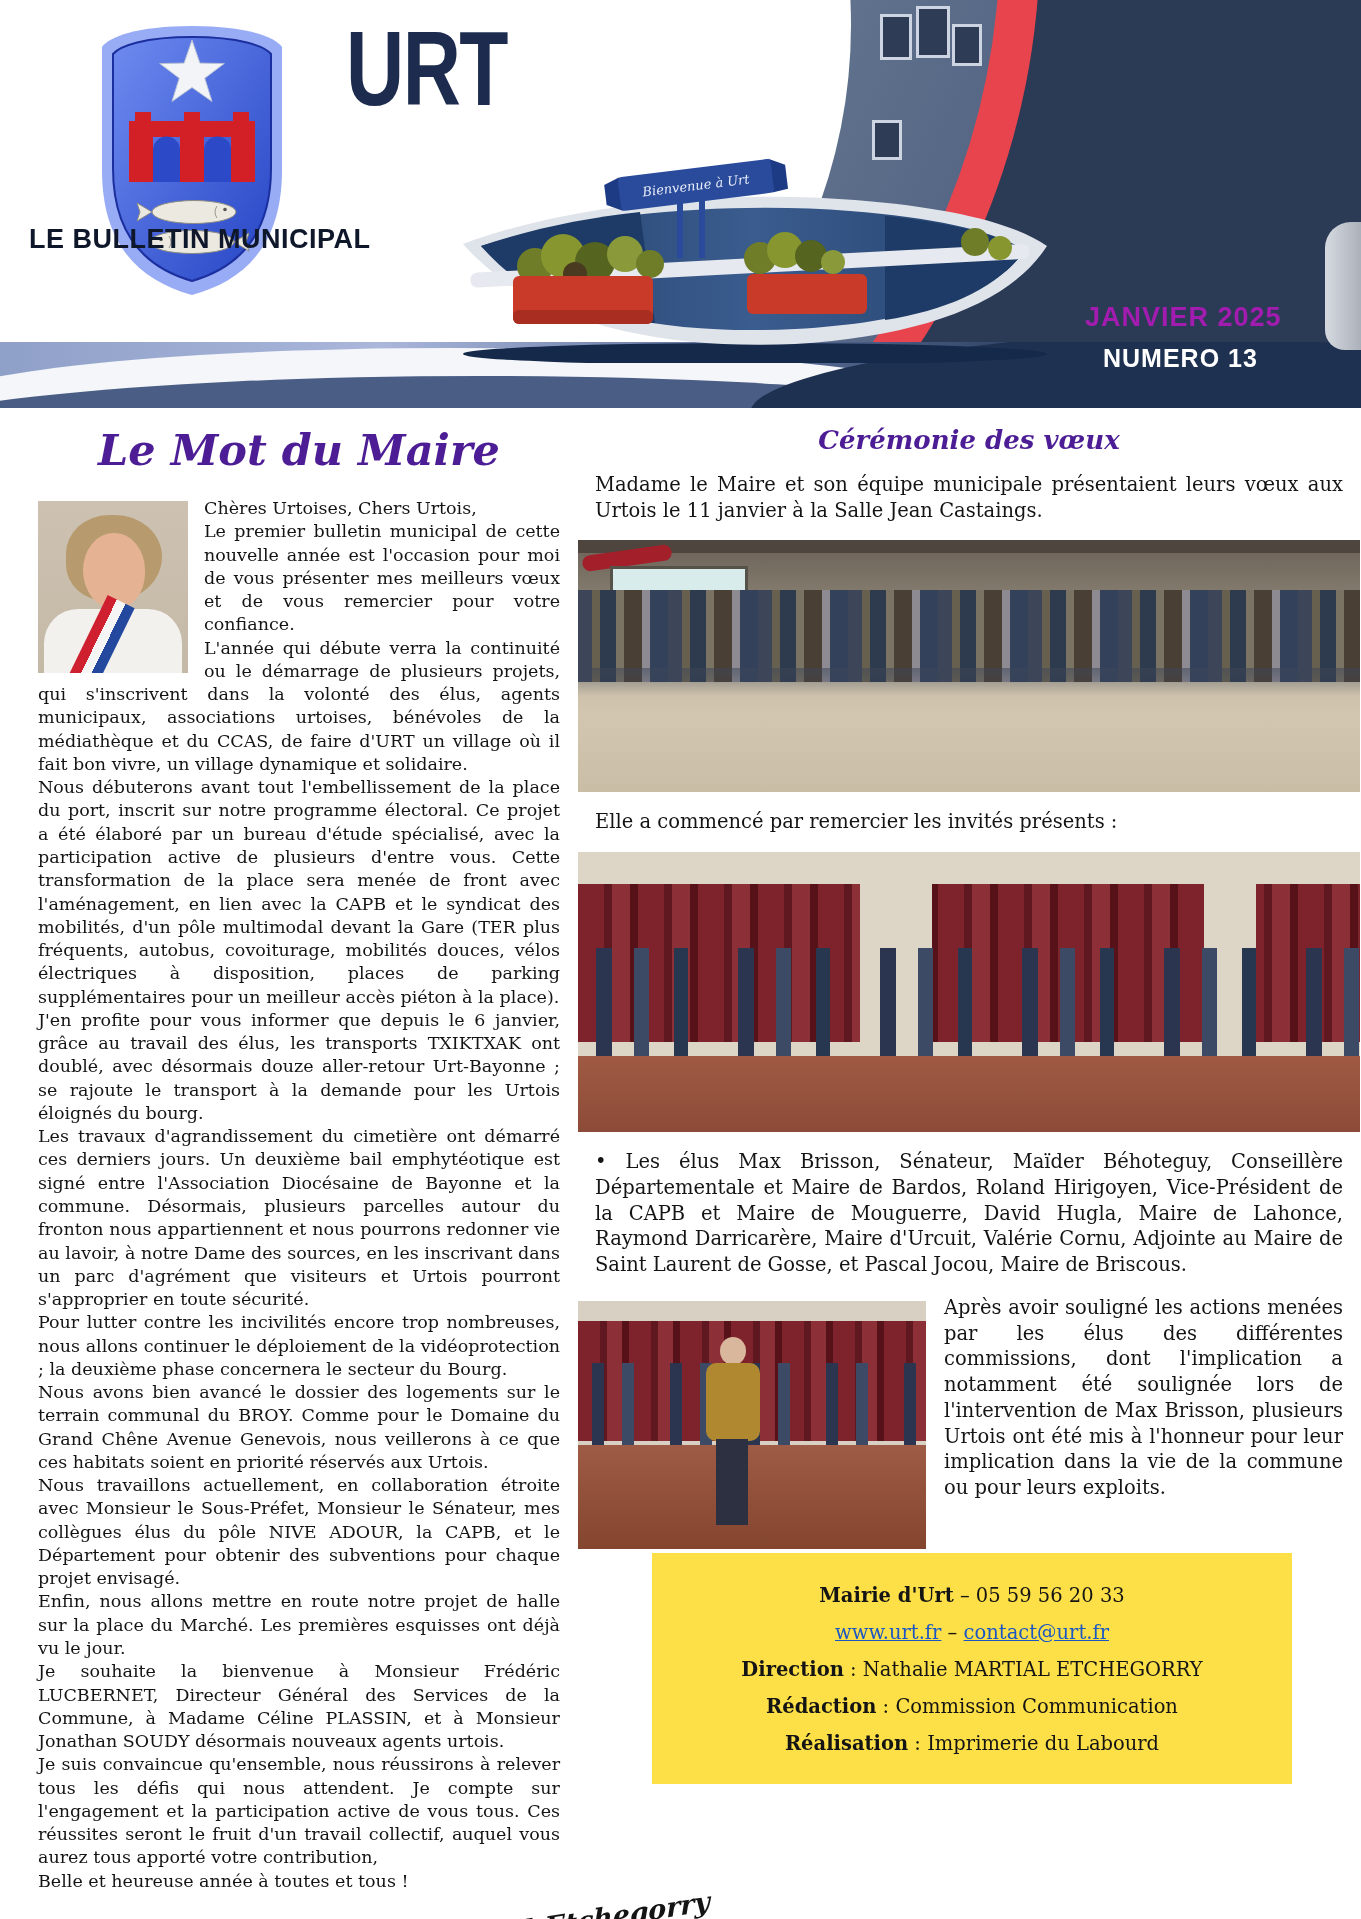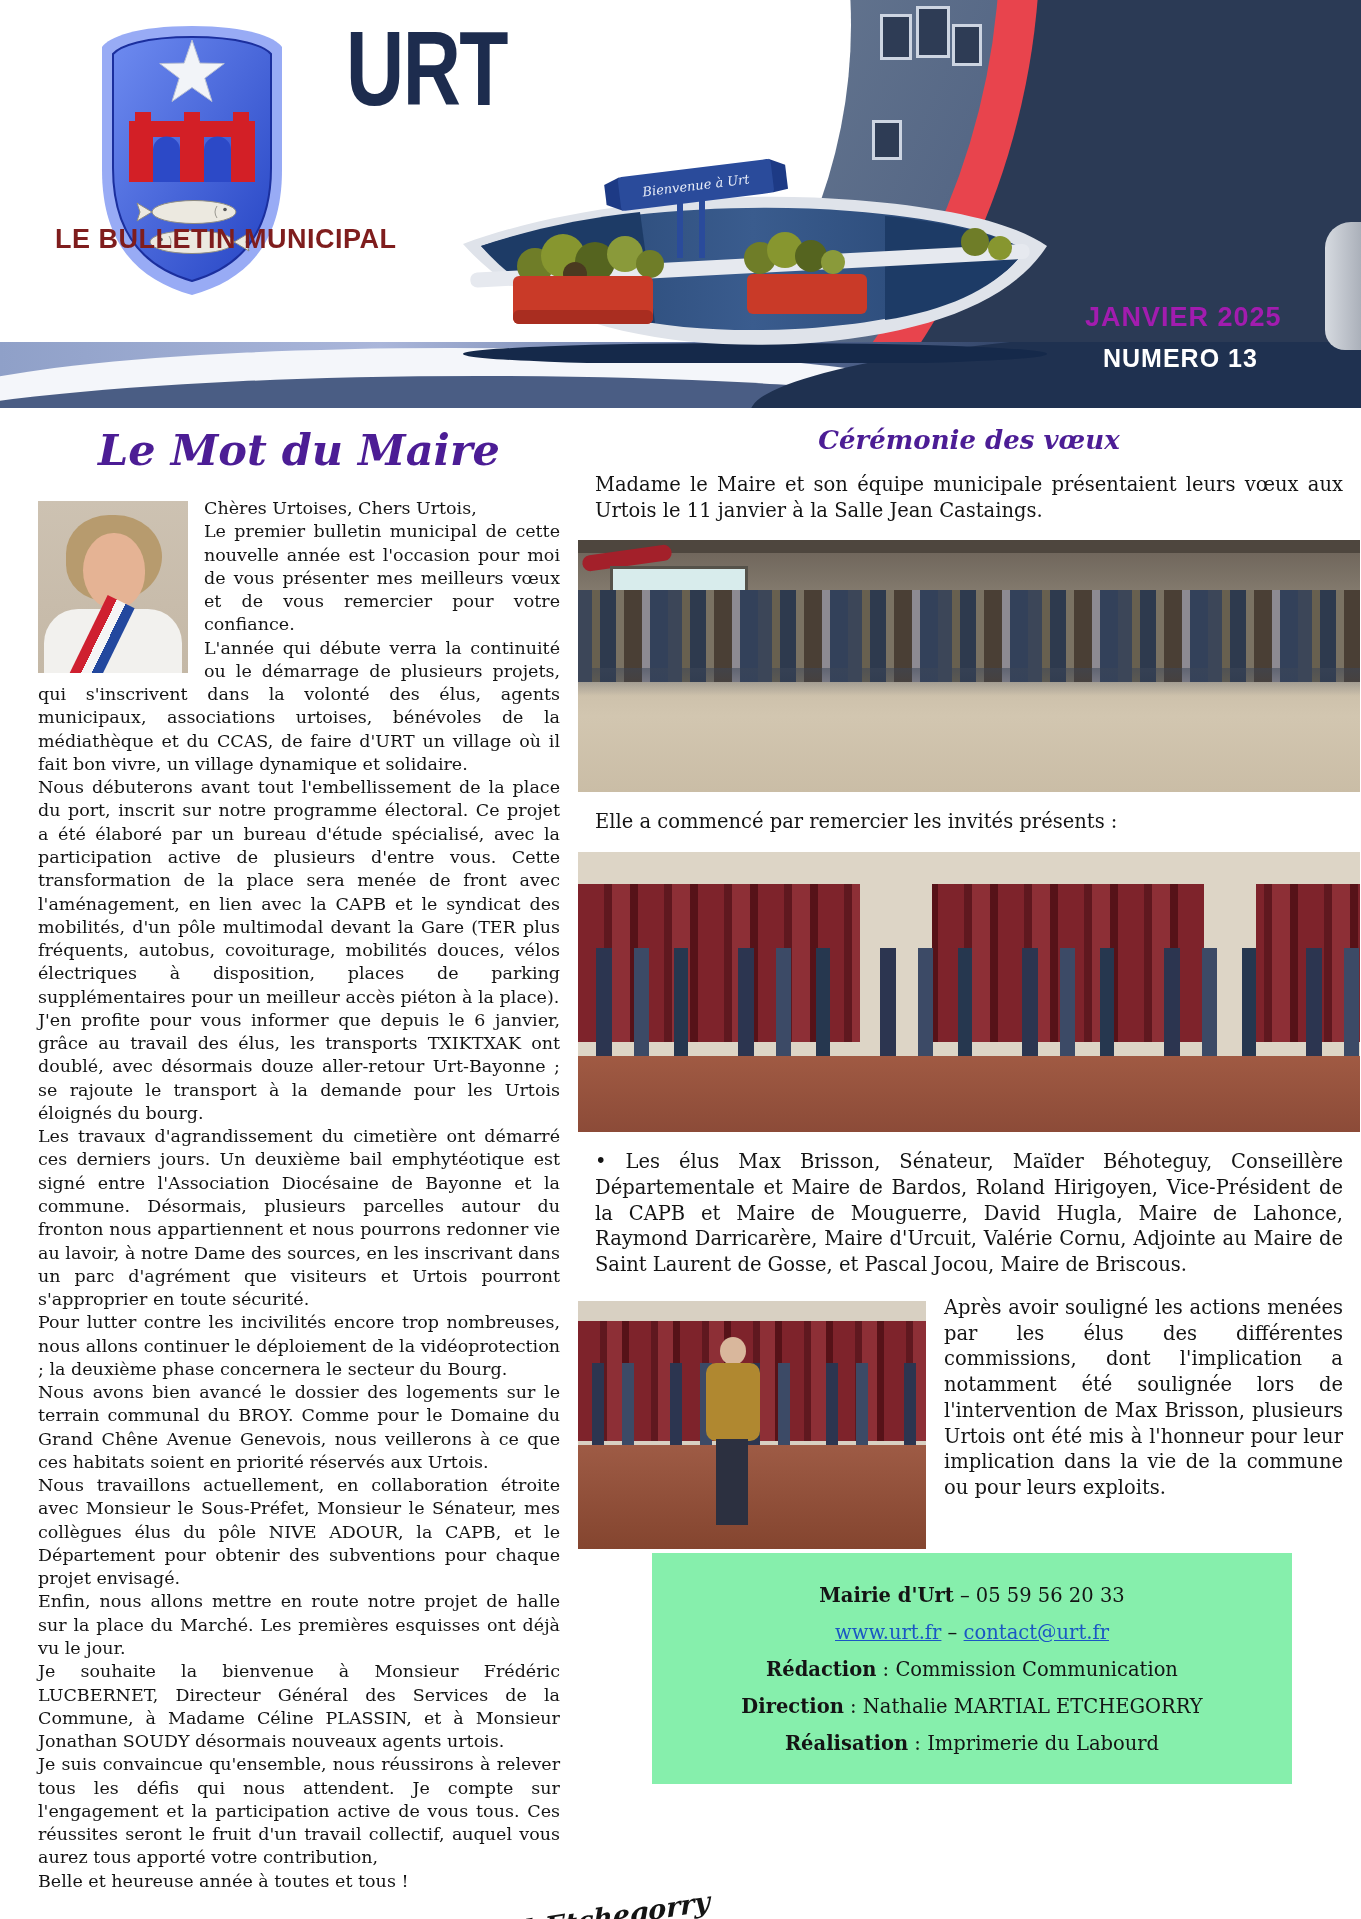--- a/index.html
+++ b/index.html
@@ -21,22 +21,22 @@
   .wave-white{position:absolute;left:-80px;top:6px;width:1060px;height:120px;border-radius:50%;background:#f4f6fa;}
   .wave-slate{position:absolute;left:-150px;top:34px;width:1260px;height:140px;border-radius:50%;background:#4a5d84;}
   .wave-navy{position:absolute;left:750px;top:-10px;width:780px;height:120px;border-radius:50%;
            background:#1f3150;transform:rotate(-3deg);}
   .jar{position:absolute;right:-14px;top:222px;width:50px;height:128px;z-index:6;
        background:linear-gradient(90deg,#d6dae0,#9aa0ab);border-radius:26px 0 0 20px;}
   .coat{position:absolute;left:95px;top:20px;z-index:8;}
   .urt-title{position:absolute;left:346px;top:8px;z-index:9;font-family:"Liberation Sans",sans-serif;
        font-weight:bold;font-size:106px;color:#1d2c4e;transform:scaleX(.76);transform-origin:left top;
        letter-spacing:-2px;}
-  .bulletin-sub{position:absolute;left:55px;top:224px;z-index:9;font-family:"Liberation Sans",sans-serif;
-       font-weight:bold;font-size:27px;color:#7f1d1d;letter-spacing:.5px;}
+  .bulletin-sub{position:absolute;left:29px;top:224px;z-index:9;font-family:"Liberation Sans",sans-serif;
+       font-weight:bold;font-size:27px;color:#0f172a;letter-spacing:.5px;}
   .issue-date{position:absolute;left:1085px;top:302px;z-index:9;font-family:"Liberation Sans",sans-serif;
        font-weight:bold;font-size:27px;color:#a21caf;letter-spacing:1px;}
   .issue-num{position:absolute;left:1103px;top:344px;z-index:9;font-family:"Liberation Sans",sans-serif;
        font-weight:bold;font-size:25px;color:#fff;letter-spacing:1px;}
   .boat{position:absolute;left:455px;top:158px;z-index:7;}
 
   
   .col-left{position:absolute;left:38px;top:425px;width:522px;}
   .col-right{position:absolute;left:578px;top:425px;width:782px;}
   .col-heading{text-align:center;font-weight:bold;font-style:italic;color:#4c1d95;
@@ -84,21 +84,21 @@
        background:repeating-linear-gradient(90deg,#7e232b 0 22px,#5f181f 22px 29px,#8d2f36 29px 44px,#561218 44px 51px);}
   .pa-floor{position:absolute;left:0;bottom:0;width:100%;height:104px;
        background:linear-gradient(180deg,#9e5b45 0%,#84452f 100%);}
   .pa-people{position:absolute;left:0;top:62px;width:100%;height:84px;
        background:repeating-linear-gradient(90deg,transparent 0 14px,#2c3550 14px 26px,transparent 26px 44px,#3c4a66 44px 56px,transparent 56px 78px);}
   .pa-head{position:absolute;left:142px;top:36px;width:26px;height:28px;background:#d9b79c;border-radius:50%;}
   .pa-torso{position:absolute;left:128px;top:62px;width:54px;height:78px;background:#b08830;border-radius:10px;}
   .pa-legs{position:absolute;left:138px;top:138px;width:32px;height:86px;background:#2c3040;}
 
   
-  .info-box{clear:both;margin:22px 0 0 74px;width:608px;background:#86efac;text-align:center;
+  .info-box{clear:both;margin:22px 0 0 74px;width:608px;background:#fde047;text-align:center;
        padding:24px 16px 22px 16px;font-size:19.5px;line-height:37px;}
   .info-box b{font-weight:bold;}
   .link{color:#1a56c4;text-decoration:underline;cursor:pointer;}
 
   
   .sig-wrap{position:relative;height:140px;margin-top:10px;}
   .sig-name{position:absolute;left:245px;top:16px;font-size:27px;font-weight:bold;font-style:italic;
        transform:rotate(-9deg) skewX(-8deg);white-space:nowrap;}
 </style>
 </head>
@@ -273,20 +273,20 @@
           <div class="pa-head"></div>
           <div class="pa-torso"></div>
           <div class="pa-legs"></div>
         </div>
         <p>Après avoir souligné les actions menées par les élus des différentes commissions, dont l'implication a notamment été soulignée lors de l'intervention de Max Brisson, plusieurs Urtois ont été mis à l'honneur pour leur implication dans la vie de la commune ou pour leurs exploits.</p>
       </div>
 
       <div class="info-box">
         <div><b>Mairie d'Urt</b><span> – 05 59 56 20 33</span></div>
         <div><a class="link">www.urt.fr</a><span> – </span><a class="link">contact@urt.fr</a></div>
+        <div><b>Direction</b><span> : </span><span>Nathalie MARTIAL ETCHEGORRY</span></div>
         <div><b>Rédaction</b><span> : </span><span>Commission Communication</span></div>
-        <div><b>Direction</b><span> : </span><span>Nathalie MARTIAL ETCHEGORRY</span></div>
         <div><b>Réalisation</b><span> : </span><span>Imprimerie du Labourd</span></div>
       </div>
     </div>
   </div>
 
 </div>
 
 </body></html>

